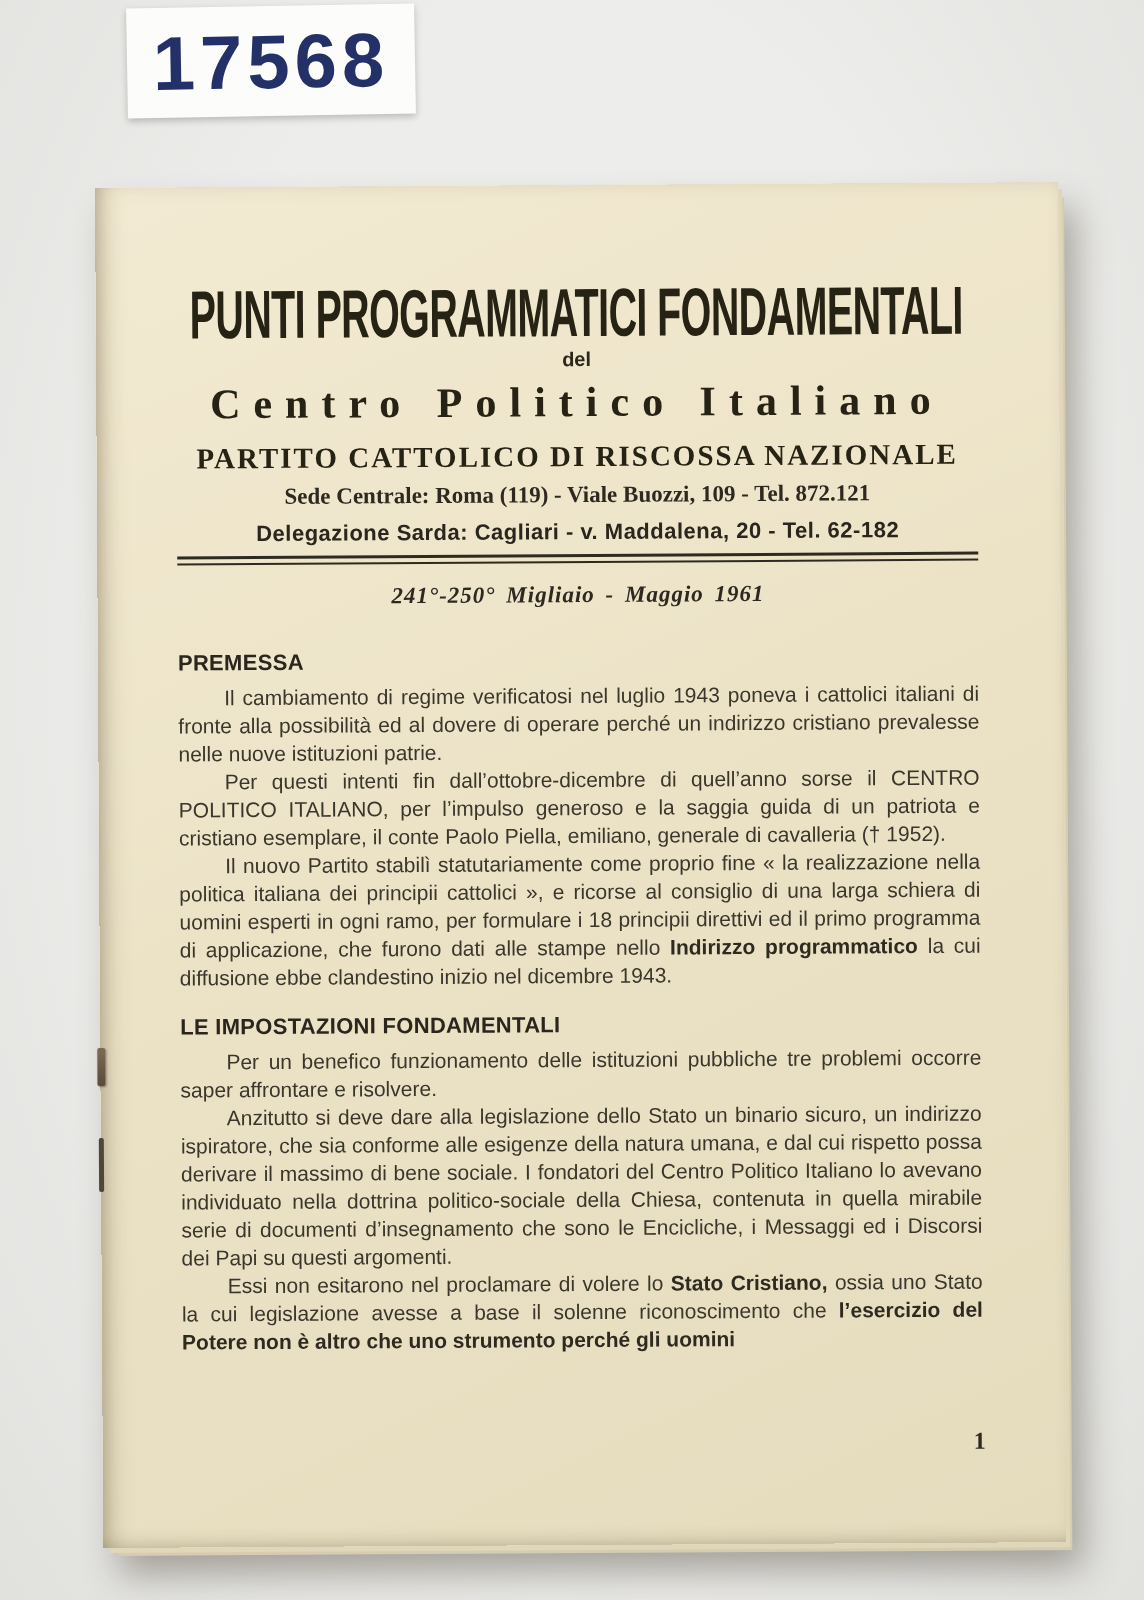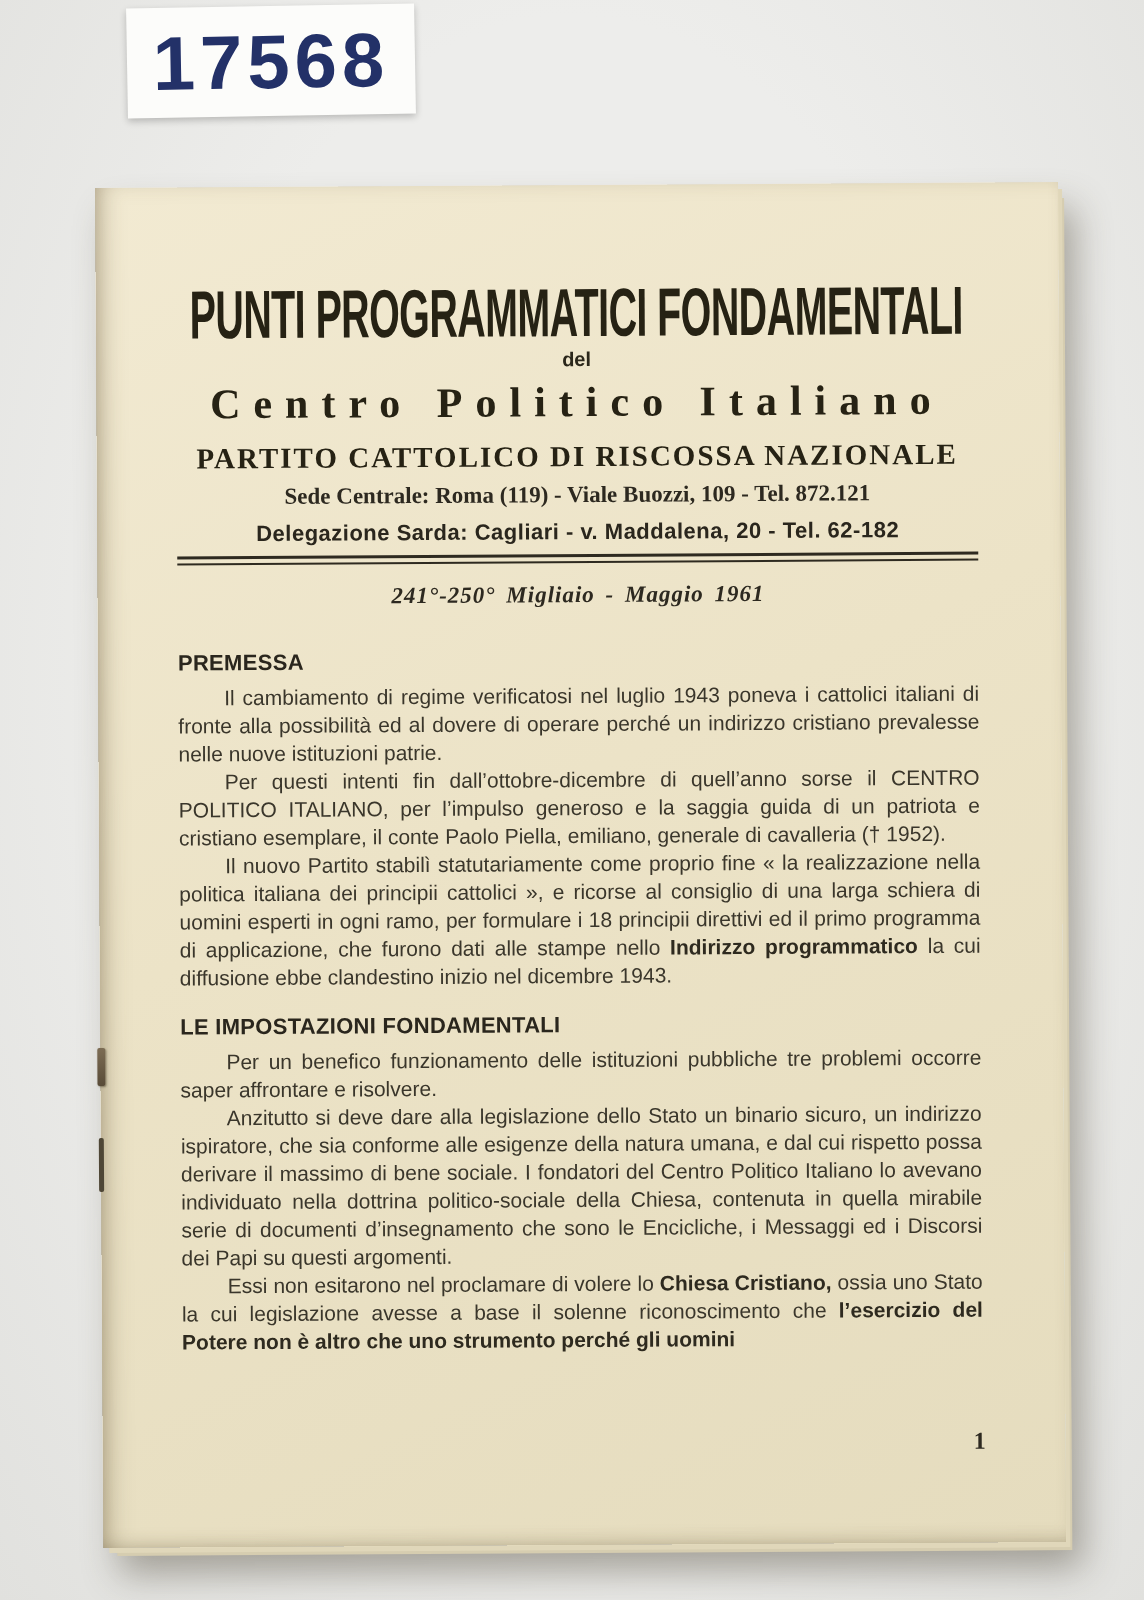--- a/index.html
+++ b/index.html
@@ -210,20 +210,20 @@
       <h4 class="sec-heading">PREMESSA</h4>
 
       <p class="para"><span>Il cambiamento di regime verificatosi nel luglio 1943 poneva i cattolici italiani di fronte alla possibilità ed al dovere di operare perché un indirizzo cristiano prevalesse nelle nuove istituzioni patrie.</span></p>
       <p class="para"><span>Per questi intenti fin dall’ottobre-dicembre di quell’anno sorse il CENTRO POLITICO ITALIANO, per l’impulso generoso e la saggia guida di un patriota e cristiano esemplare, il conte Paolo Piella, emiliano, generale di cavalleria († 1952).</span></p>
       <p class="para"><span>Il nuovo Partito stabilì statutariamente come proprio fine « la realizzazione nella politica italiana dei principii cattolici », e ricorse al consiglio di una larga schiera di uomini esperti in ogni ramo, per formulare i 18 principii direttivi ed il primo programma di applicazione, che furono dati alle stampe nello </span><span class="b">Indirizzo programmatico</span><span> la cui diffusione ebbe clandestino inizio nel dicembre 1943.</span></p>
 
       <h4 class="sec-heading second">LE IMPOSTAZIONI FONDAMENTALI</h4>
 
       <p class="para"><span>Per un benefico funzionamento delle istituzioni pubbliche tre problemi occorre saper affrontare e risolvere.</span></p>
       <p class="para"><span>Anzitutto si deve dare alla legislazione dello Stato un binario sicuro, un indirizzo ispiratore, che sia conforme alle esigenze della natura umana, e dal cui rispetto possa derivare il massimo di bene sociale. I fondatori del Centro Politico Italiano lo avevano individuato nella dottrina politico-sociale della Chiesa, contenuta in quella mirabile serie di documenti d’insegnamento che sono le Encicliche, i Messaggi ed i Discorsi dei Papi su questi argomenti.</span></p>
-      <p class="para"><span>Essi non esitarono nel proclamare di volere lo </span><span class="b">Chiesa Cristiano,</span><span> ossia uno Stato la cui legislazione avesse a base il solenne riconoscimento che </span><span class="b">l’esercizio del Potere non è altro che uno strumento perché gli uomini</span></p>
+      <p class="para"><span>Essi non esitarono nel proclamare di volere lo </span><span class="b">Stato Cristiano,</span><span> ossia uno Stato la cui legislazione avesse a base il solenne riconoscimento che </span><span class="b">l’esercizio del Potere non è altro che uno strumento perché gli uomini</span></p>
 
     </div>
 
     <div class="page-number">1</div>
   </div>
 
 </div>
 
 </body></html>

